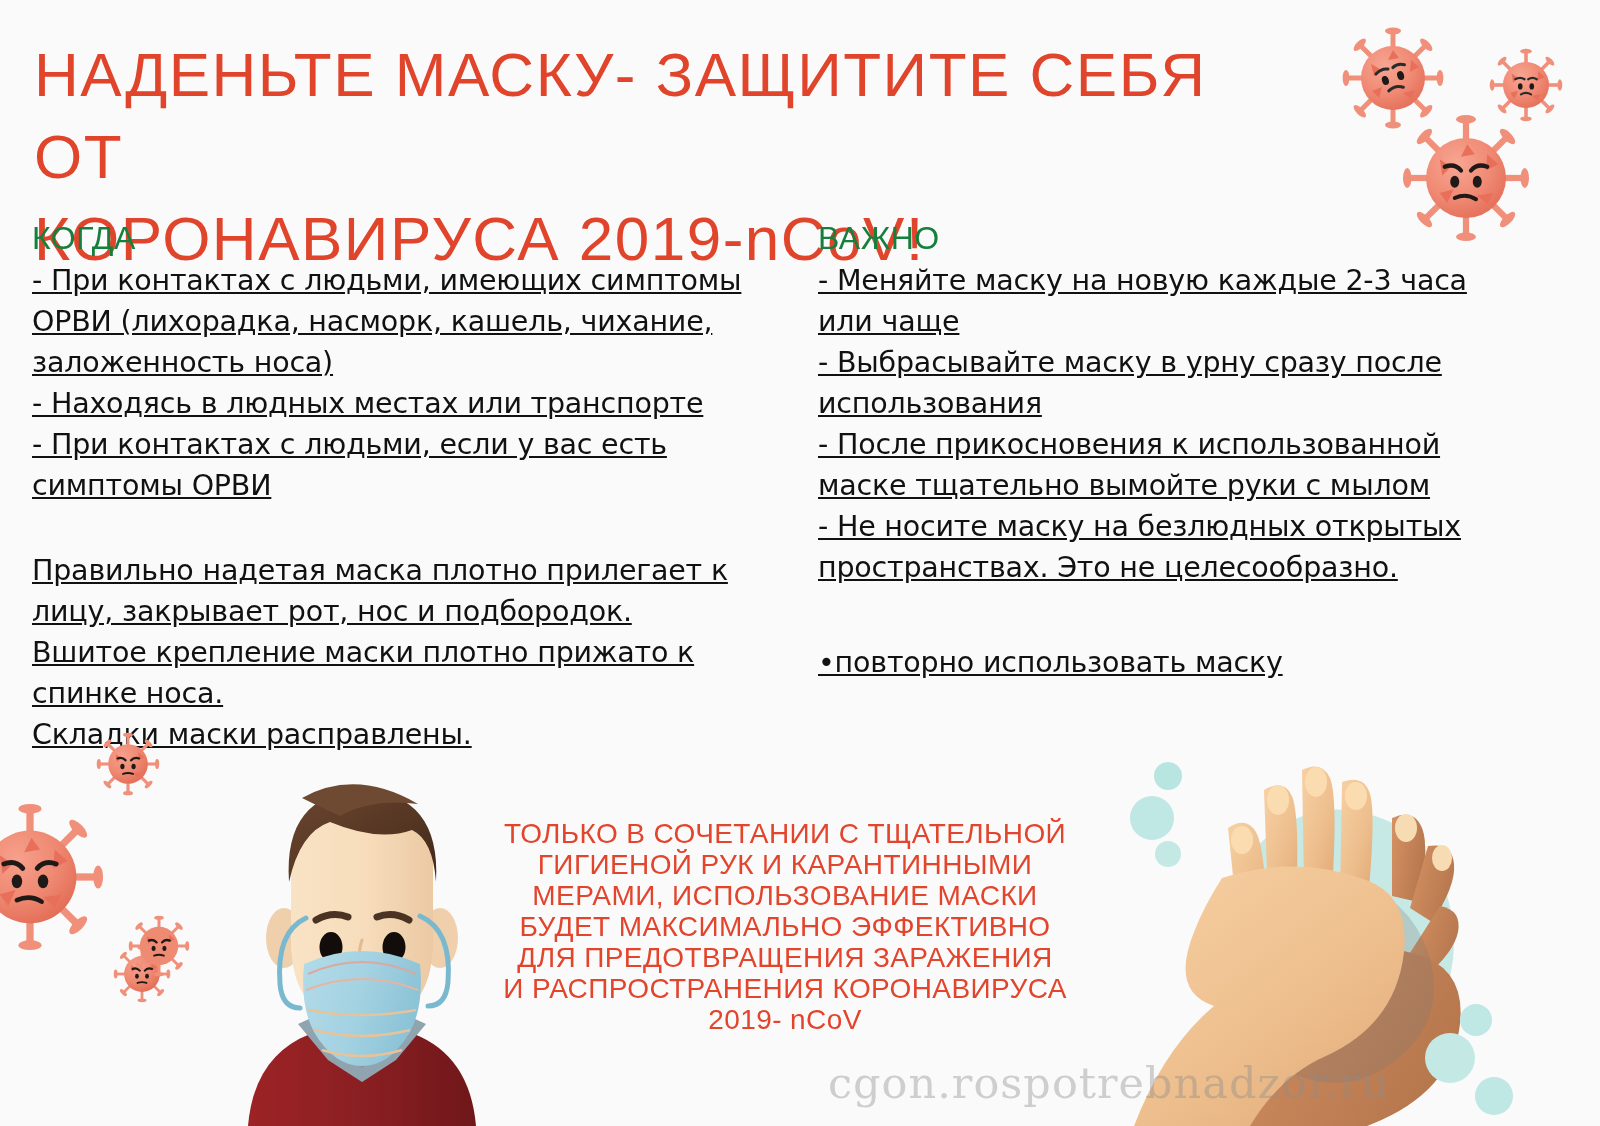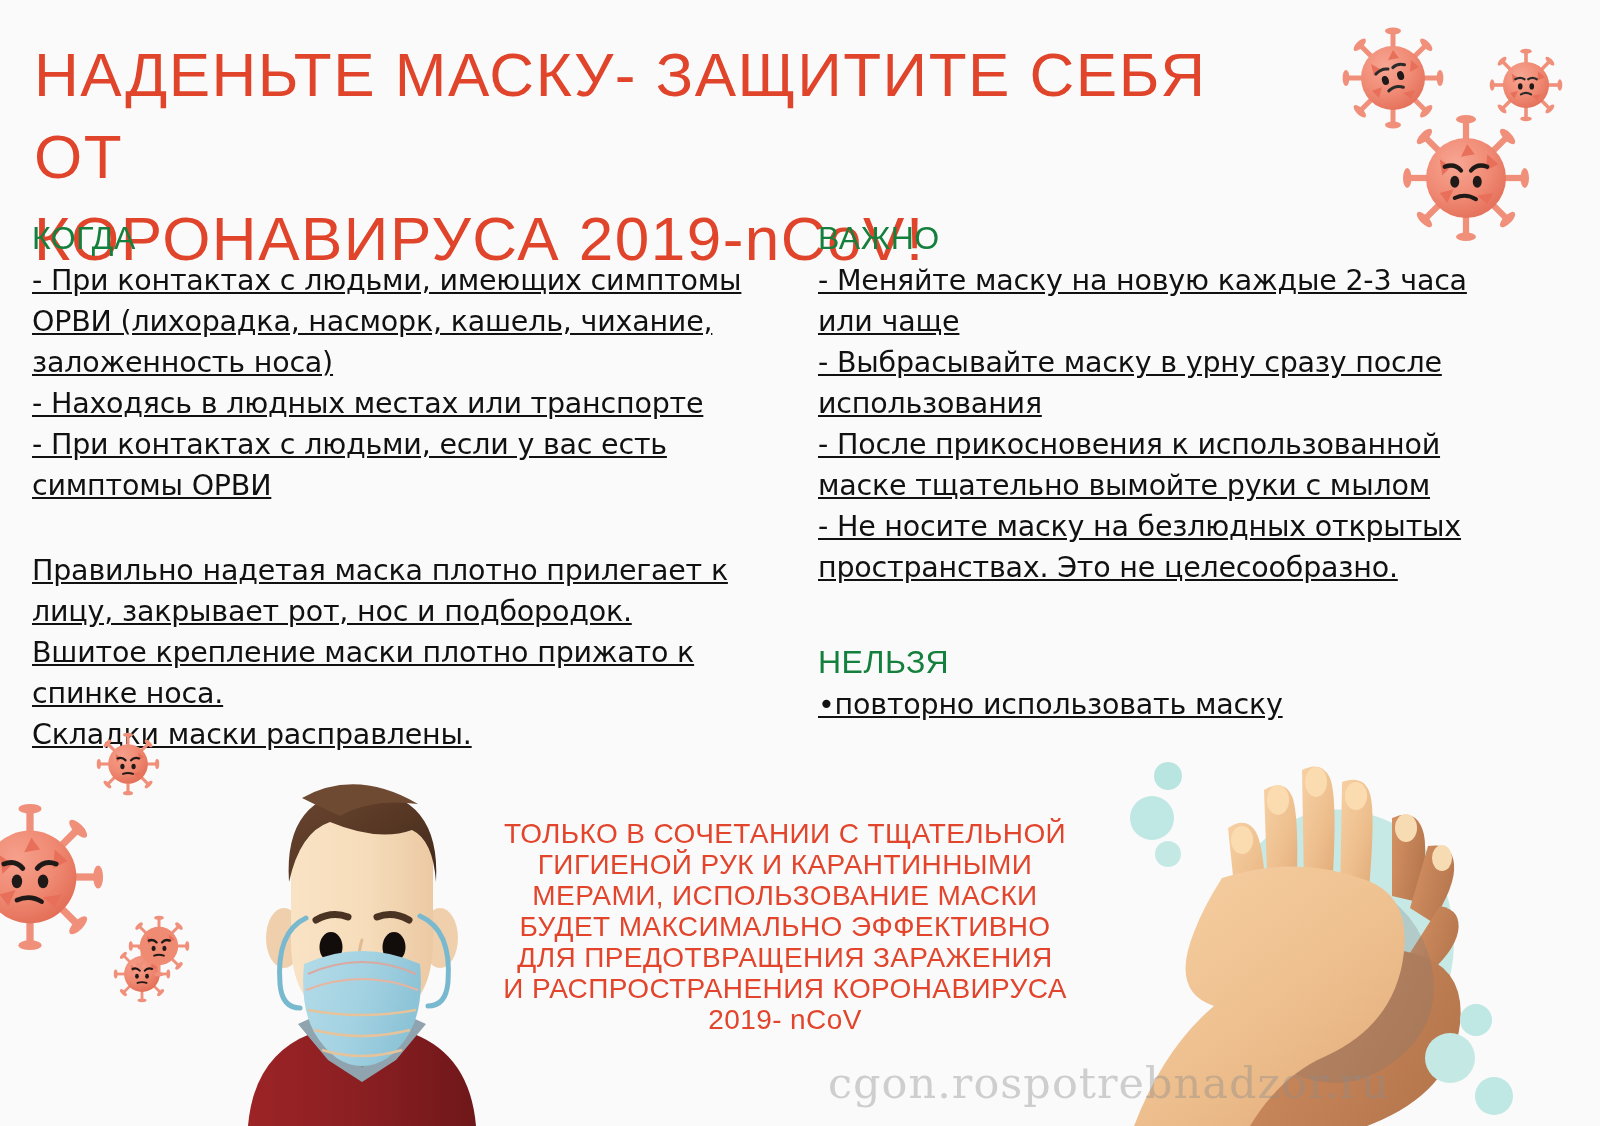--- a/index.html
+++ b/index.html
@@ -292,21 +292,20 @@
     <div class="section-head">ВАЖНО</div>
     <div class="body-text">- Меняйте маску на новую каждые 2-3 часа
 или чаще
 - Выбрасывайте маску в урну сразу после
 использования
 - После прикосновения к использованной
 маске тщательно вымойте руки с мылом
 - Не носите маску на безлюдных открытых
 пространствах. Это не целесообразно.</div>
     <div class="gap-small"></div>
-    <div class="section-head">НЕЛЬЗЯ</div>
     <div class="body-text">•повторно использовать маску</div>
   </div>
 
   <div class="gfx" style="left:-40px; top:722px; width:260px; height:290px;">
     <svg width="260" height="290" viewBox="0 0 260 290">
       <defs>
         <radialGradient id="vg2" cx="36%" cy="30%" r="74%">
           <stop offset="0%" stop-color="#f6a08c"></stop>
           <stop offset="60%" stop-color="#ef8871"></stop>
           <stop offset="100%" stop-color="#e36e57"></stop>

